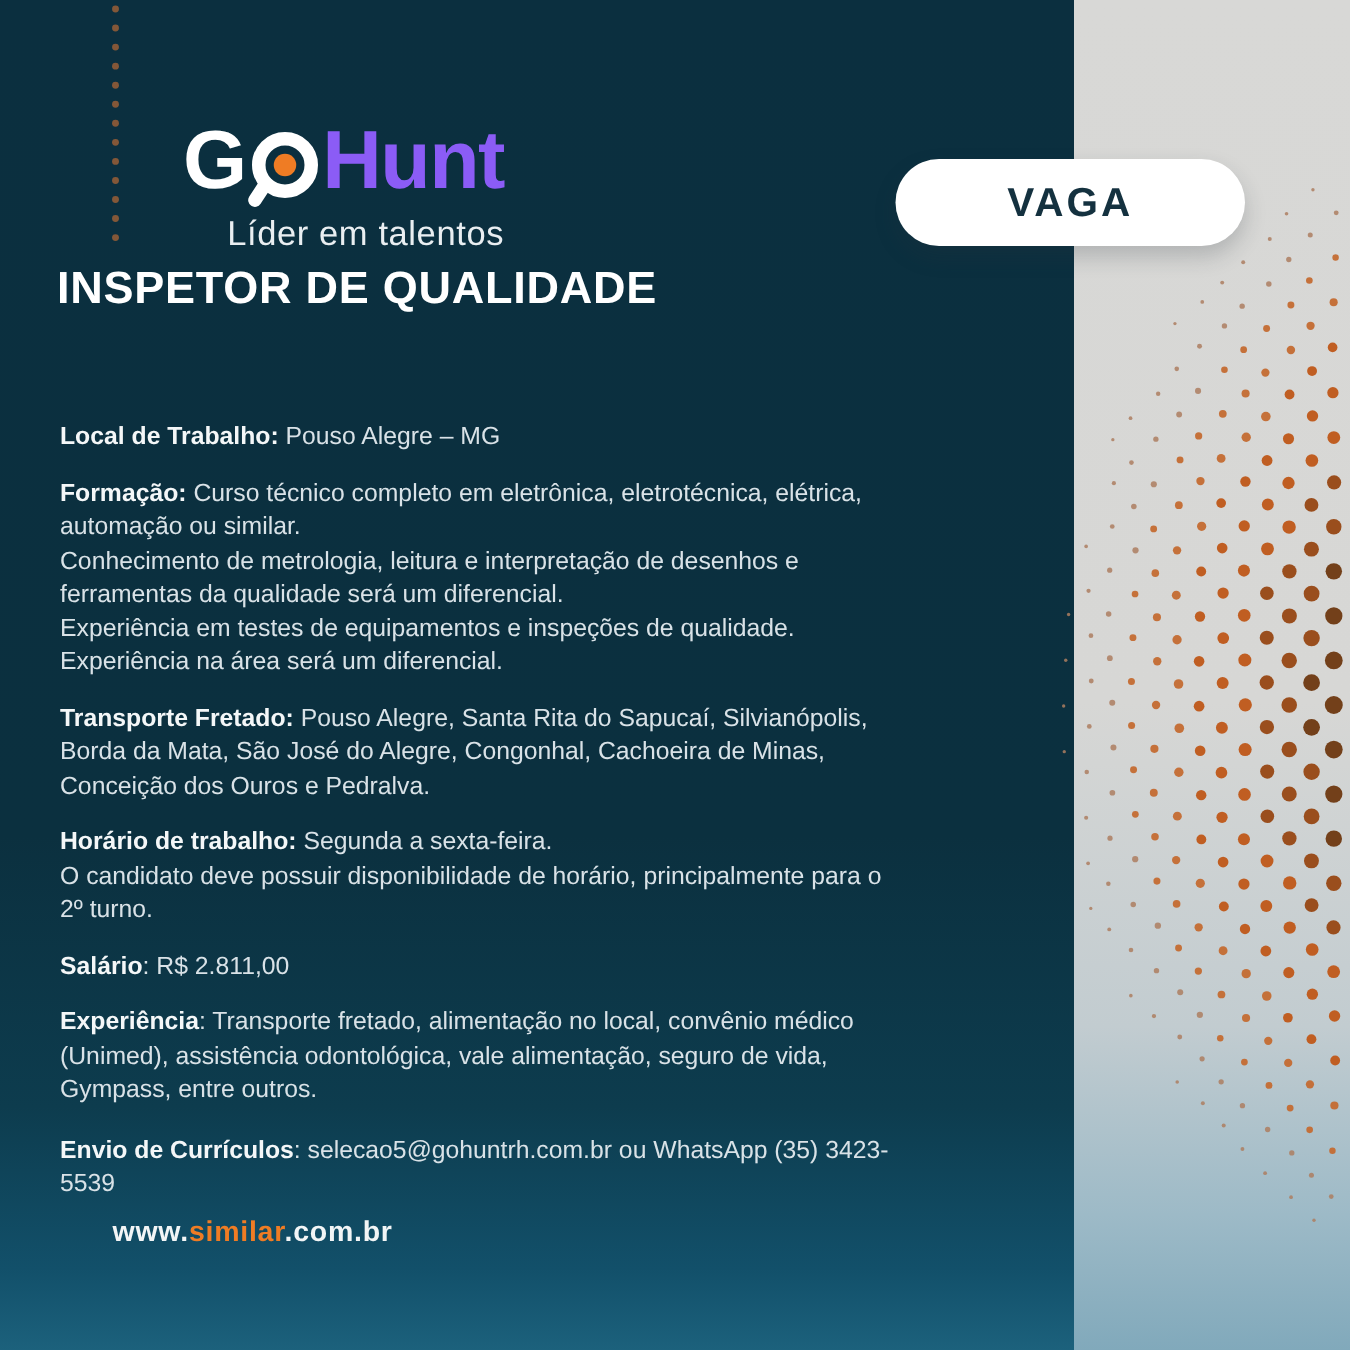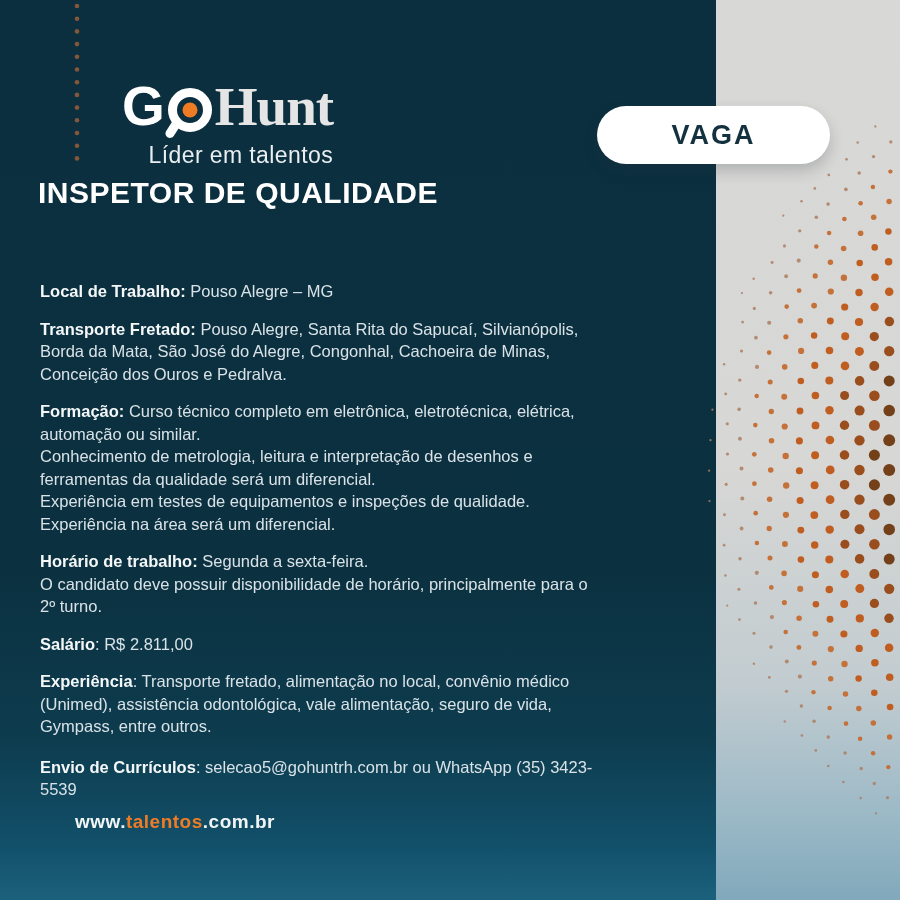--- a/index.html
+++ b/index.html
@@ -15,21 +15,21 @@
     position:absolute;left:716px;top:0;width:184px;height:900px;
     background:linear-gradient(180deg,#d8d8d6 0%,#d7d7d5 52%,#c2ccd0 76%,#9dbac7 90%,#81a9bb 100%);
   }
   svg.overlay{position:absolute;pointer-events:none;}
   #halftone{left:696px;top:90px;}
   #leftdots{left:66px;top:0;}
   
   .logo{position:absolute;left:122px;top:74px;}
   .wordmark{display:flex;align-items:center;height:64px;font-weight:700;font-size:55px;letter-spacing:-1px;line-height:1;}
   .wordmark .g{color:#ffffff;}
-  .wordmark .hunt{color:#e5e5e5;font-family:Liberation Serif, serif;}
+  .wordmark .hunt{color:#8b5cf6;}
   .glass{position:relative;display:inline-block;width:26px;height:26px;border:9px solid #ffffff;border-radius:50%;margin:8px 3px 0 4px;}
   .glass-dot{position:absolute;left:50%;top:50%;transform:translate(-50%,-50%);width:15px;height:15px;background:#ef7c24;border-radius:50%;}
   .glass-handle{position:absolute;left:-8px;bottom:-16px;width:9px;height:22px;background:#ffffff;border-radius:5px;transform:rotate(33deg);}
   .tagline{margin-top:4px;text-align:right;color:#e9eef1;font-size:23px;letter-spacing:.4px;}
   
   .badge{
     position:absolute;left:597px;top:106px;width:233px;height:58px;background:#ffffff;
     border-radius:29px;display:flex;align-items:center;justify-content:center;
     box-shadow:0 7px 14px rgba(40,50,60,.22);
     text-align:center;
@@ -312,36 +312,36 @@
   </div>
 
   <div class="badge">
     <span>VAGA</span>
   </div>
 
   <h1 class="title">INSPETOR DE QUALIDADE</h1>
 
   <div class="details" id="details">
       <p><strong>Local de Trabalho:</strong><span> Pouso Alegre – MG</span></p>
-      <p><strong>Transporte Fretado:</strong><span> Pouso Alegre, Santa Rita do Sapucaí, Silvianópolis,
-Borda da Mata, São José do Alegre, Congonhal, Cachoeira de Minas,
-Conceição dos Ouros e Pedralva.</span></p>
       <p><strong>Formação:</strong><span> Curso técnico completo em eletrônica, eletrotécnica, elétrica,
 automação ou similar.
 Conhecimento de metrologia, leitura e interpretação de desenhos e
 ferramentas da qualidade será um diferencial.
 Experiência em testes de equipamentos e inspeções de qualidade.
 Experiência na área será um diferencial.</span></p>
+      <p><strong>Transporte Fretado:</strong><span> Pouso Alegre, Santa Rita do Sapucaí, Silvianópolis,
+Borda da Mata, São José do Alegre, Congonhal, Cachoeira de Minas,
+Conceição dos Ouros e Pedralva.</span></p>
       <p><strong>Horário de trabalho:</strong><span> Segunda a sexta-feira.
 O candidato deve possuir disponibilidade de horário, principalmente para o
 2º turno.</span></p>
       <p><strong>Salário</strong><span>: R$ 2.811,00</span></p>
       <p><strong>Experiência</strong><span>: Transporte fretado, alimentação no local, convênio médico
 (Unimed),  assistência odontológica, vale alimentação, seguro de vida,
 Gympass, entre outros.</span></p>
       <p class="last"><strong>Envio de Currículos</strong><span>: selecao5@gohuntrh.com.br ou WhatsApp (35) 3423-
 5539</span></p>
     </div>
 
   <div class="site">
-    <span class="w">www.</span><span class="d">talentos</span><span class="w">.com.br</span>
+    <span class="w">www.</span><span class="d">similar</span><span class="w">.com.br</span>
   </div>
 </div>
 
 </body></html>

